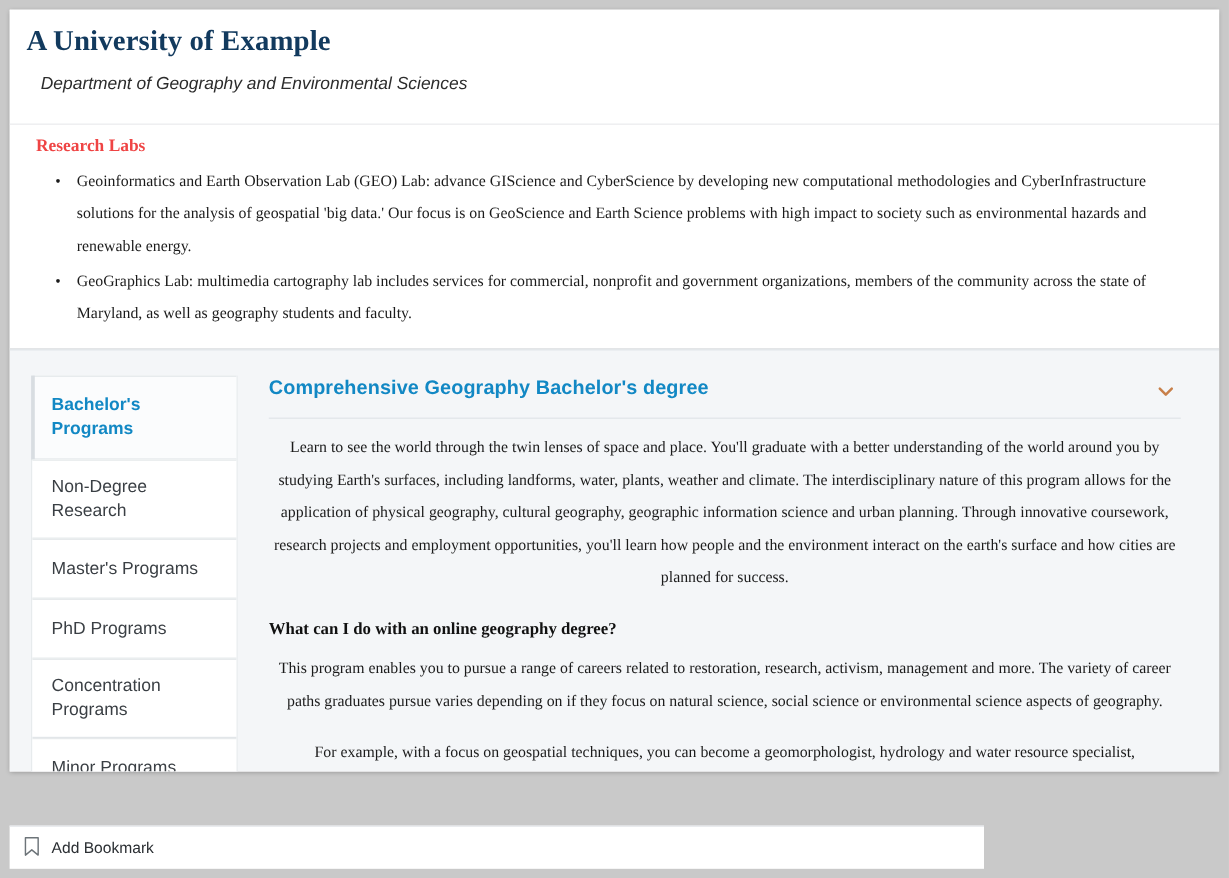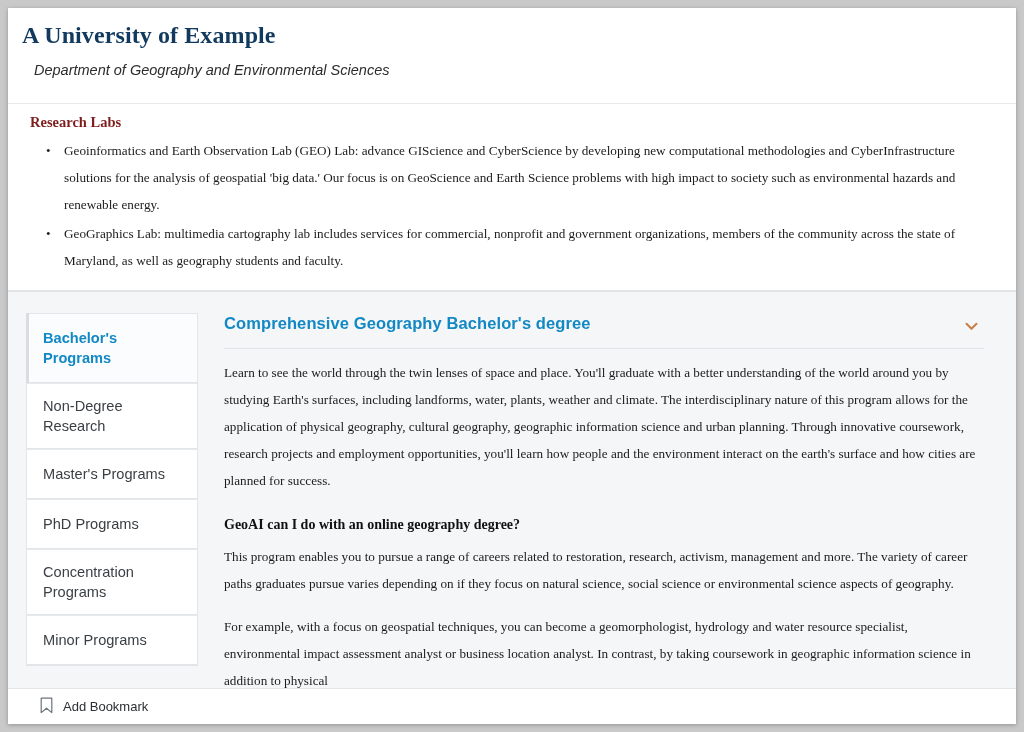--- a/index.html
+++ b/index.html
@@ -13,21 +13,21 @@
     overflow: hidden;
     font-family: "Liberation Sans", sans-serif;
   }
 
   
   .page {
     position: absolute;
     left: 8px;
     top: 8px;
     width: 1008px;
-    height: 716px;
+    height: 635px;
     background: #ffffff;
     box-shadow: 0 1px 4px rgba(0,0,0,0.28);
     overflow: hidden;
     display: flex;
     flex-direction: column;
   }
 
   
   .site-header {
     flex: 0 0 auto;
@@ -60,21 +60,21 @@
     background: #ffffff;
     padding: 10px 18px 14px 22px;
     font-family: "Liberation Serif", serif;
     color: #1b1b1b;
     border-bottom: 1px solid #e3e5e7;
   }
   .labs-heading {
     font-family: "Liberation Serif", serif;
     font-size: 14.5px;
     font-weight: 700;
-    color: #7f1d1d;
+    color: #ef4444;
     margin: 0 0 6px 0;
   }
   .labs-list {
     margin: 0;
     padding: 0 0 0 34px;
     list-style: none;
   }
   .labs-list li {
     position: relative;
     font-size: 13.2px;
@@ -183,43 +183,43 @@
 
   .content-body {
     font-family: "Liberation Serif", serif;
     color: #1b1b1b;
     padding-top: 10px;
   }
   .content-body p {
     font-size: 13.2px;
     line-height: 27px;
     margin: 0 0 16px 0;
-    text-align: left;
+    text-align: center;
   }
   .content-body h3 {
     font-family: "Liberation Serif", serif;
     font-size: 14px;
     font-weight: 700;
     color: #111;
     margin: 22px 0 9px 0;
     line-height: 1.3;
   }
 
   
   .bottom-bar {
     position: absolute;
     left: 8px;
     bottom: 8px;
-    width: 1008px;
+    width: 812px;
     height: 36px;
     background: #ffffff;
     border-top: 1px solid #e4e7ea;
     display: flex;
     align-items: center;
-    padding-left: 32px;
+    padding-left: 12px;
     box-sizing: border-box;
     z-index: 5;
   }
   .bookmark-btn {
     display: flex;
     align-items: center;
     gap: 10px;
     cursor: pointer;
     color: #2b2f33;
     font-size: 13px;
@@ -282,21 +282,21 @@
         <h2 class="content-title">Comprehensive Geography Bachelor's degree</h2>
         <span class="chevron-btn">
           <svg width="13" height="9" viewBox="0 0 13 9">
             <path d="M1.5 1.8 L6.5 6.8 L11.5 1.8" fill="none" stroke="#c8804a" stroke-width="2.1" stroke-linecap="round" stroke-linejoin="round"></path>
           </svg>
         </span>
       </div>
 
       <div class="content-body">
         <p>Learn to see the world through the twin lenses of space and place. You'll graduate with a better understanding of the world around you by studying Earth's surfaces, including landforms, water, plants, weather and climate. The interdisciplinary nature of this program allows for the application of physical geography, cultural geography, geographic information science and urban planning. Through innovative coursework, research projects and employment opportunities, you'll learn how people and the environment interact on the earth's surface and how cities are planned for success.</p>
-        <h3>GeoAI can I do with an online geography degree?</h3>
+        <h3>What can I do with an online geography degree?</h3>
         <p>This program enables you to pursue a range of careers related to restoration, research, activism, management and more. The variety of career paths graduates pursue varies depending on if they focus on natural science, social science or environmental science aspects of geography.</p>
         <p>For example, with a focus on geospatial techniques, you can become a geomorphologist, hydrology and water resource specialist, environmental impact assessment analyst or business location analyst. In contrast, by taking coursework in geographic information science in addition to physical</p>
       </div>
     </div>
 
     <div class="scroll-hint"></div>
   </div>
 
 </div>
 

